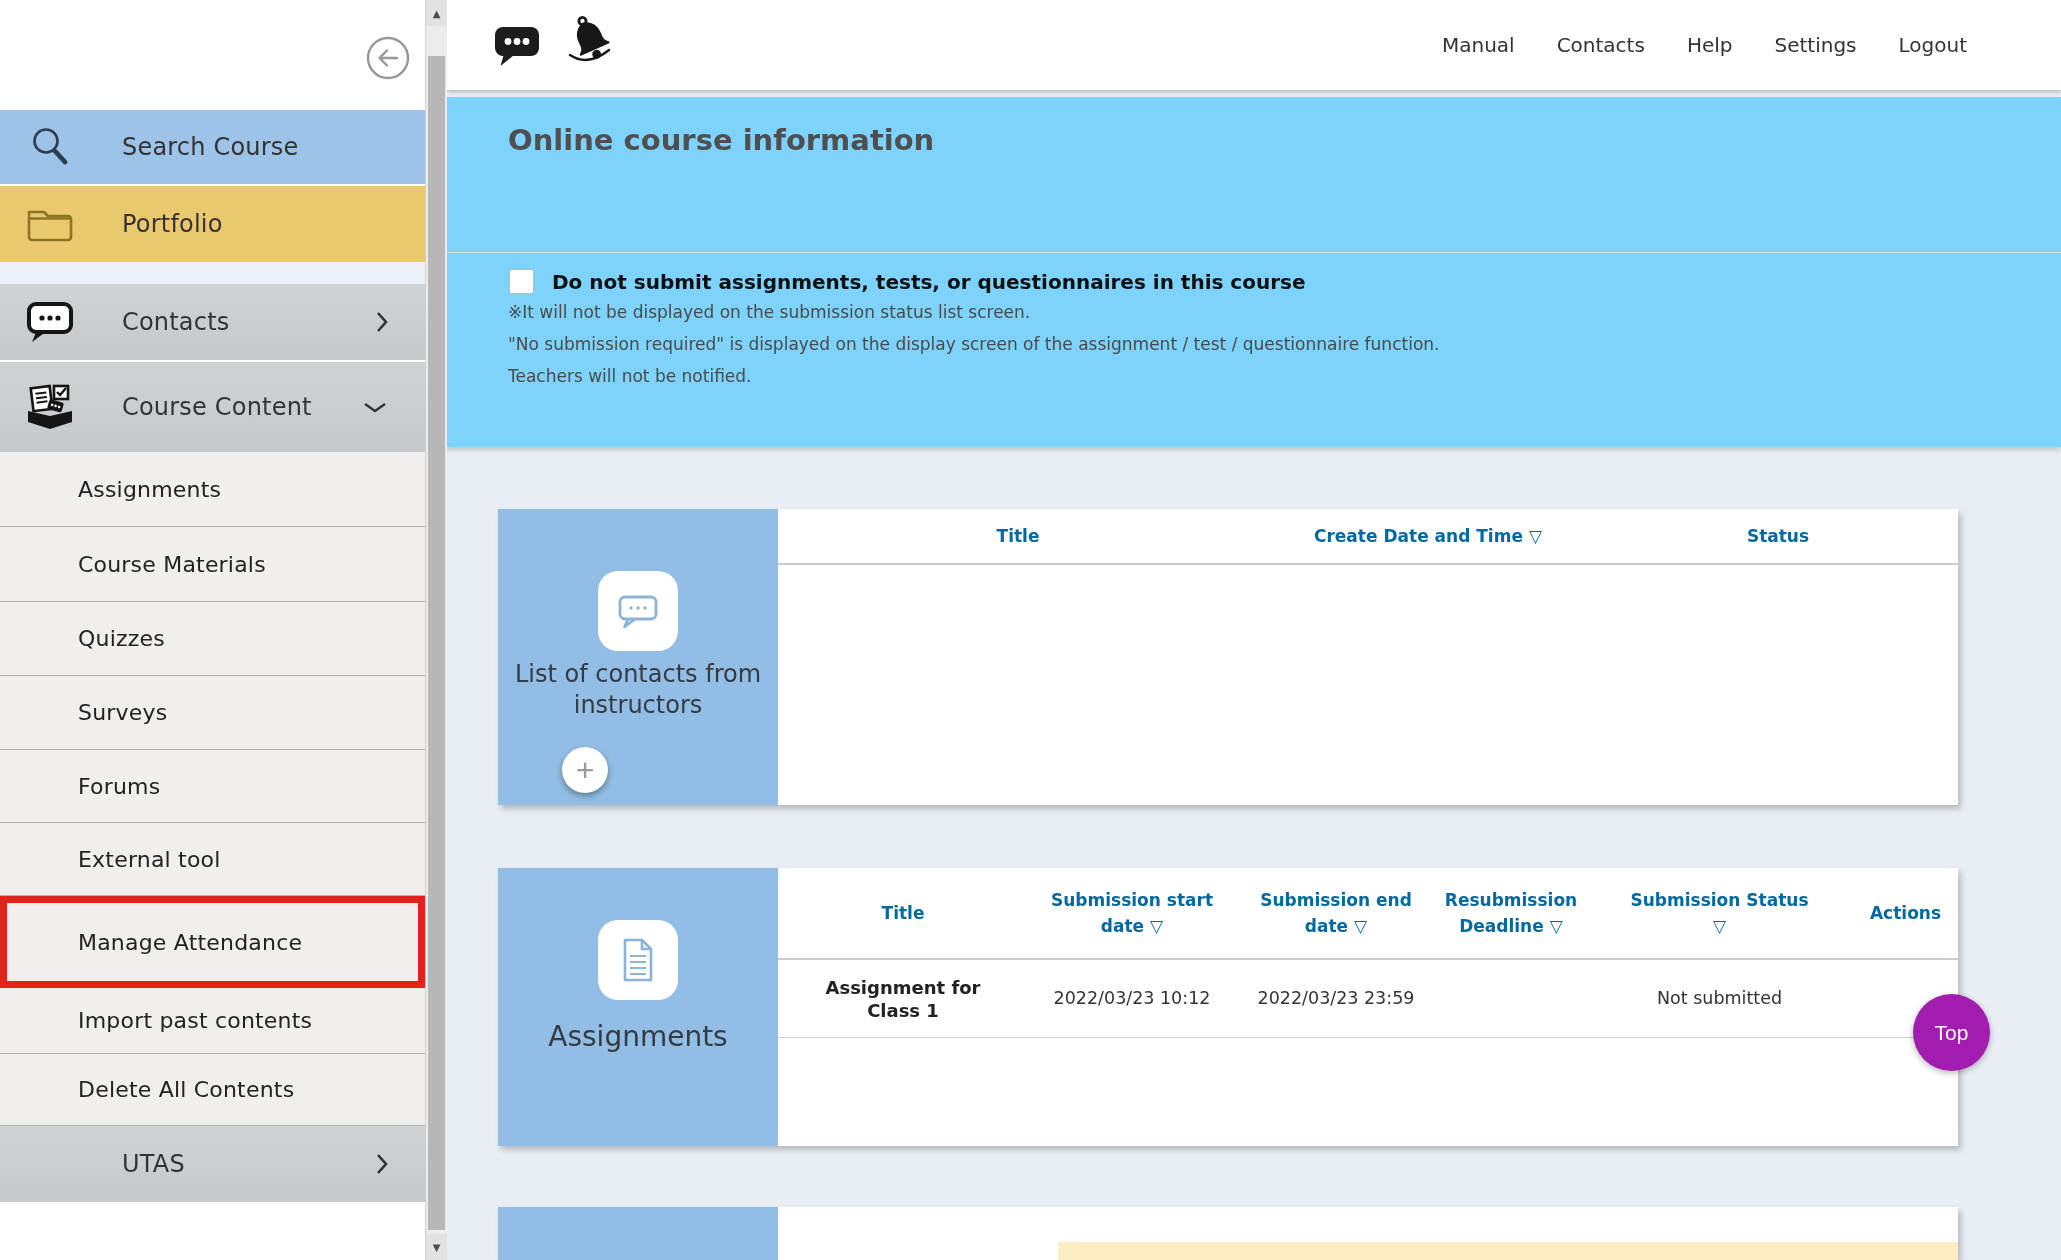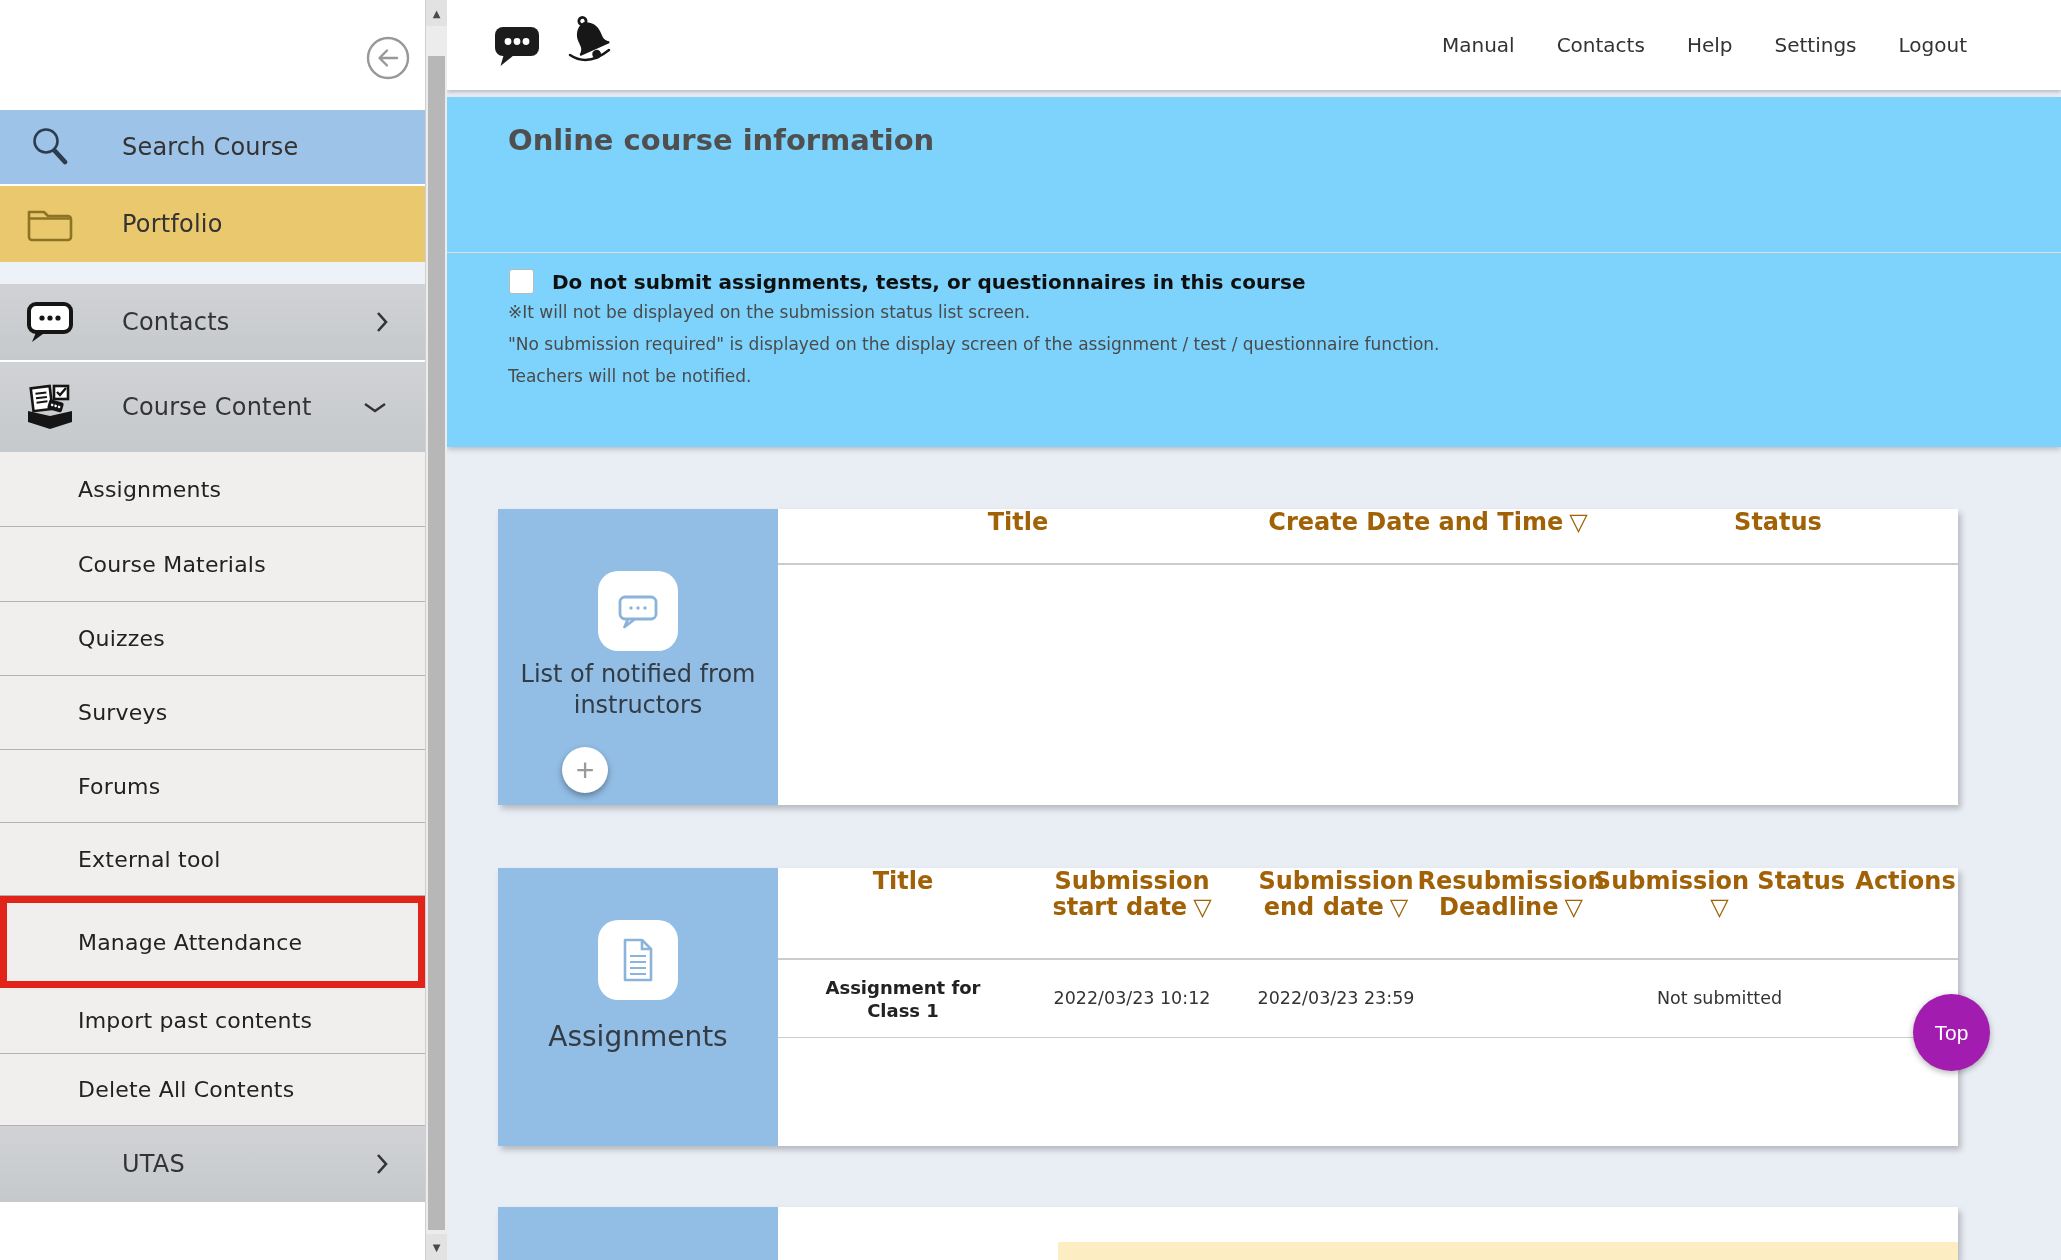--- a/index.html
+++ b/index.html
@@ -59,21 +59,21 @@
   .tile { position:absolute; left:50%; transform:translateX(-50%); width:80px; height:80px; background:#fff; border-radius:20px; display:flex; align-items:center; justify-content:center; }
   .card1 .tile { top:62px; }
   .card2 .tile { top:52px; }
   .bp-label { position:absolute; left:0; width:100%; text-align:center; color:#333b44; }
   .card1 .bp-label { top:150px; font-size:24px; line-height:31px; padding:0 14px; }
   .card2 .bp-label { top:152px; font-size:28px; }
   .plus-btn { position:absolute; left:64px; top:238px; width:46px; height:46px; border-radius:50%; background:#fff; border:none; box-shadow:0 3px 6px rgba(0,0,0,.35); color:#9a9a9a; font-size:32px; font-weight:300; line-height:42px; text-align:center; cursor:pointer; }
 
   .tbl { position:absolute; left:280px; top:0; right:0; bottom:0; background:#fff; }
   .thead { position:absolute; left:0; right:0; top:0; border-bottom:2px solid #ccc; }
-  .thead .th { position:absolute; top:0; height:100%; display:flex; align-items:flex-start; justify-content:center; text-align:center; font-size:24px; font-weight:bold; color:#a16207; line-height:26px; }
+  .thead .th { position:absolute; top:0; height:100%; display:flex; align-items:center; justify-content:center; text-align:center; font-size:17px; font-weight:bold; color:#0369a1; line-height:26px; }
   .thead1 { height:56px; }
   .thead2 { height:92px; }
   .sort { margin-left:6px; font-weight:bold; }
   .sort-block .thwrap .sort { display:block; margin:0; }
   .trow { position:absolute; left:0; right:0; top:92px; height:78px; border-bottom:1px solid #ccc; }
   .trow .td { position:absolute; top:0; height:100%; display:flex; align-items:center; justify-content:center; text-align:center; font-size:17.5px; color:#333; line-height:23px; }
   .td.strong { font-weight:bold; color:#222; font-size:18px; padding:0 20px; }
 
   
   .c1-0 { left:0;    width:480px; }
@@ -265,21 +265,21 @@
           <svg width="46" height="42" viewBox="0 0 46 42" fill="none" stroke="#8cb3d9" stroke-width="2.8">
             <rect x="5" y="7" width="36" height="22" rx="5"></rect>
             <path d="M13 29 l-3.5 8 l10.5 -8" stroke-linejoin="round"></path>
             <g fill="#8cb3d9" stroke="none">
                 <circle cx="16" cy="18" r="1.7"></circle>
                 <circle cx="23" cy="18" r="1.7"></circle>
                 <circle cx="30" cy="18" r="1.7"></circle>
               </g>
           </svg>
         </div>
-        <div class="bp-label">List of notified from instructors</div>
+        <div class="bp-label">List of contacts from instructors</div>
         <button class="plus-btn">+</button>
       </div>
       <div class="tbl">
         <div class="thead thead1">
           <div class="th c1-0">
             <span class="thwrap"><span>Title</span></span>
           </div>
           <div class="th c1-1">
             <span class="thwrap"><span>Create Date and Time</span><span class="sort">▽</span></span>
           </div>

